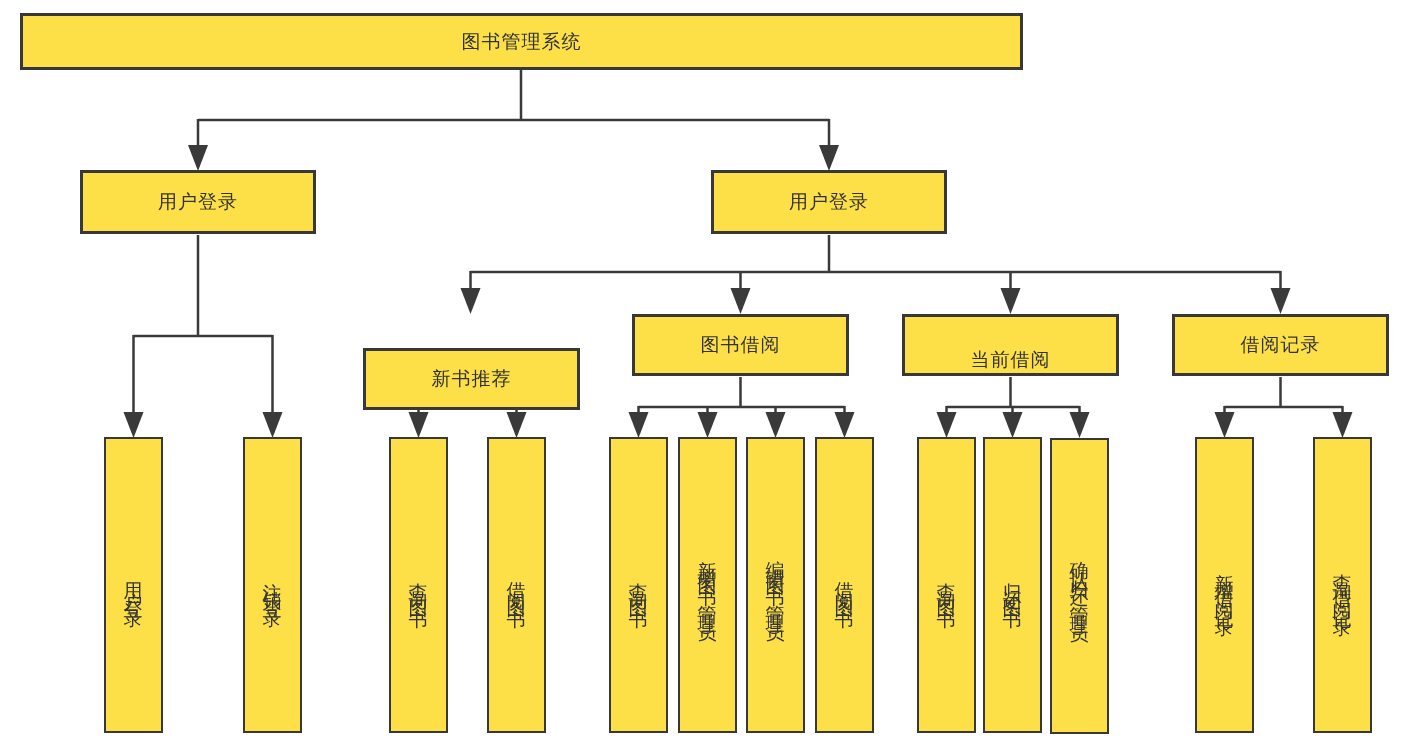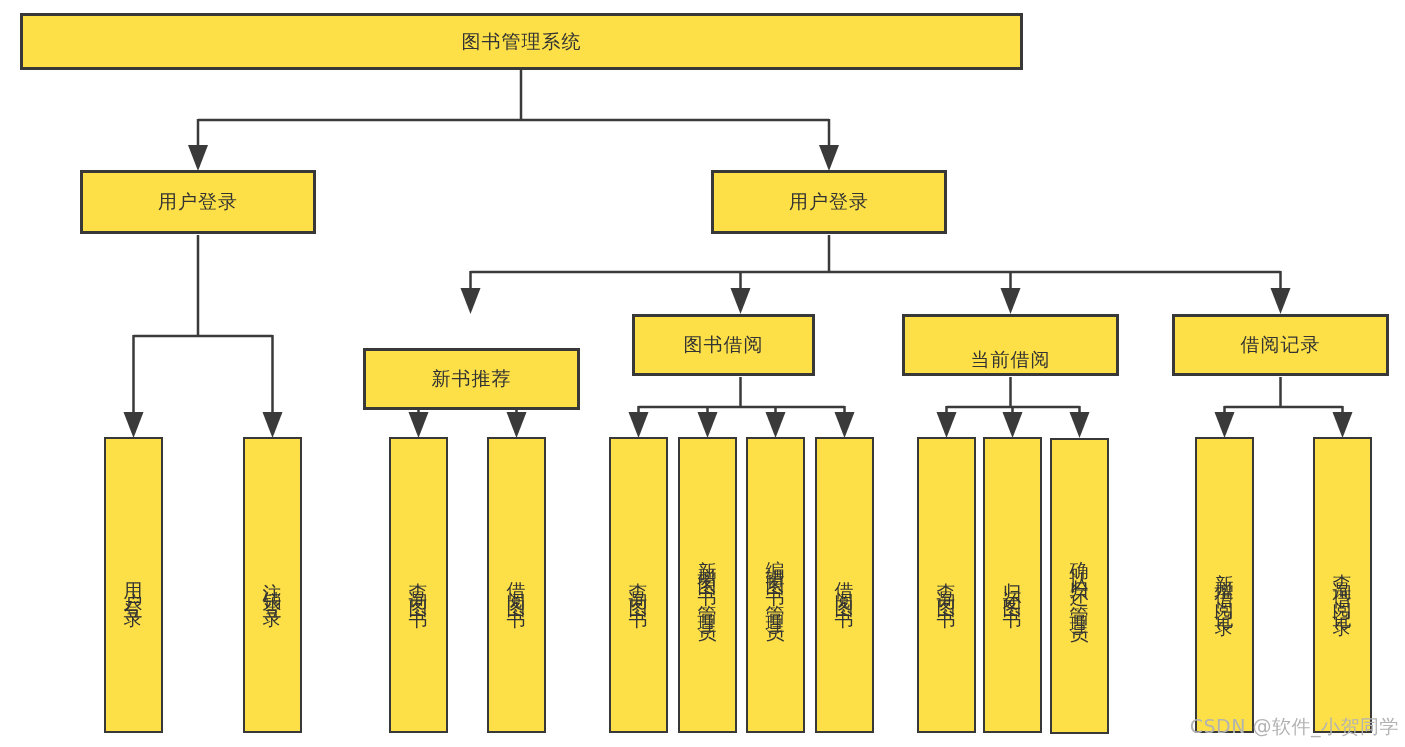--- a/index.html
+++ b/index.html
@@ -112,21 +112,21 @@
   <div class="box box-h" style="left:80px; top:170px; width:236px; height:64px;">
     <span>用户登录</span>
   </div>
   <div class="box box-h" style="left:711px; top:170px; width:236px; height:64px;">
     <span>用户登录</span>
   </div>
 
   <div class="box box-h" style="left:363px; top:314px; width:217px; height:62px;margin-top:34px;">
     <span>新书推荐</span>
   </div>
-  <div class="box box-h" style="left:632px; top:314px; width:183px; height:62px;">
+  <div class="box box-h" style="left:632px; top:314px; width:217px; height:62px;">
     <span>图书借阅</span>
   </div>
   <div class="box box-h" style="left:902px; top:314px; width:217px; height:62px;align-items:flex-end;">
     <span>当前借阅</span>
   </div>
   <div class="box box-h" style="left:1172px; top:314px; width:217px; height:62px;">
     <span>借阅记录</span>
   </div>
 
   <div class="box box-v" style="left:104px; top:437px; width:59px; height:296px;">
@@ -166,15 +166,14 @@
     <span>确认归还（管理员）</span>
   </div>
 
   <div class="box box-v" style="left:1195px; top:437px; width:59px; height:296px;">
     <span>新增借阅记录</span>
   </div>
   <div class="box box-v" style="left:1313px; top:437px; width:59px; height:296px;">
     <span>查询借阅记录</span>
   </div>
 
-  <div class="watermark">CSDN @软件_小贺同学</div>
 
 </div>
 
 </body></html>

